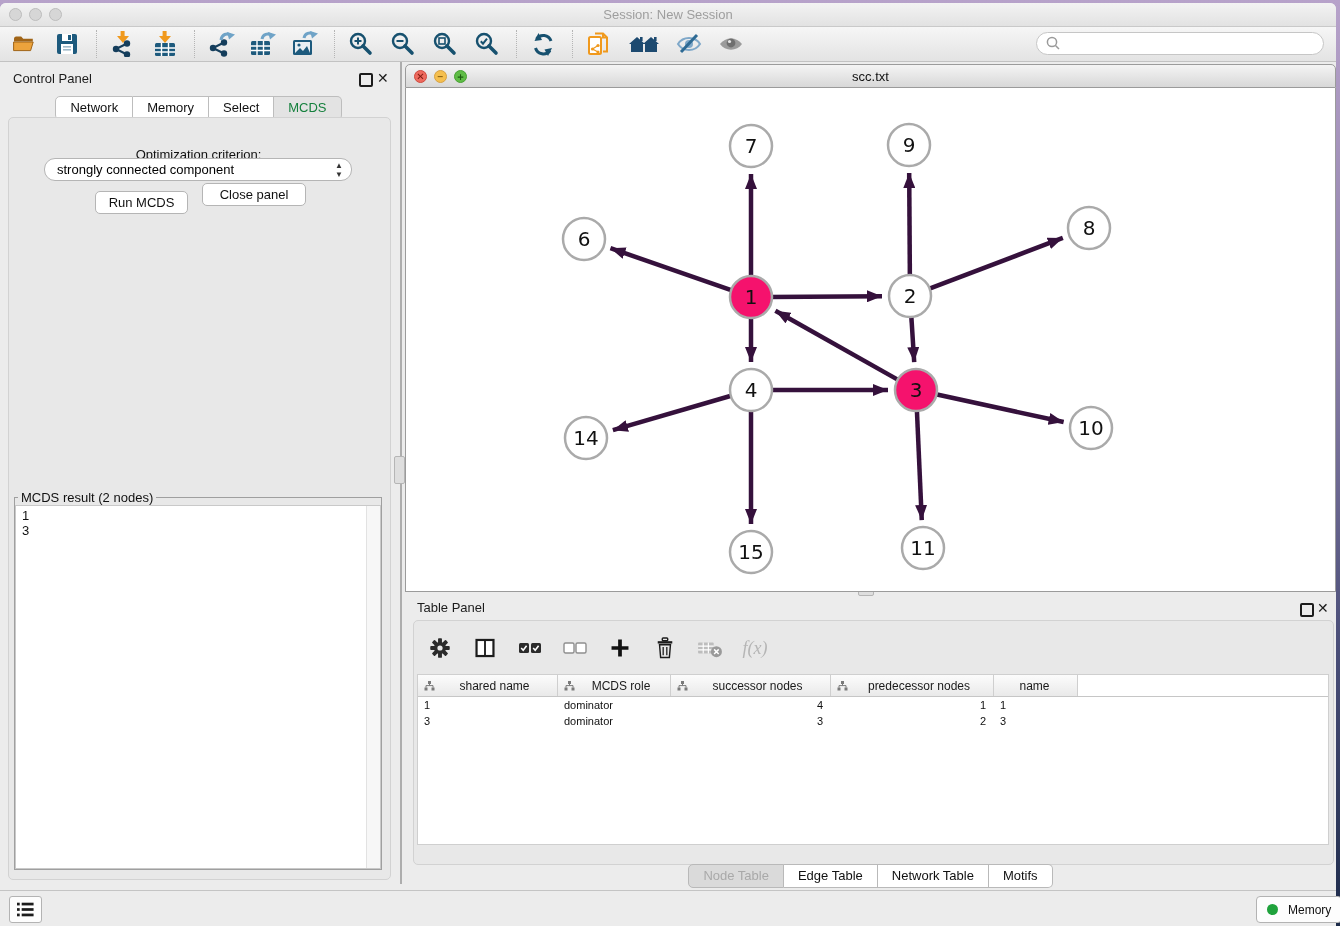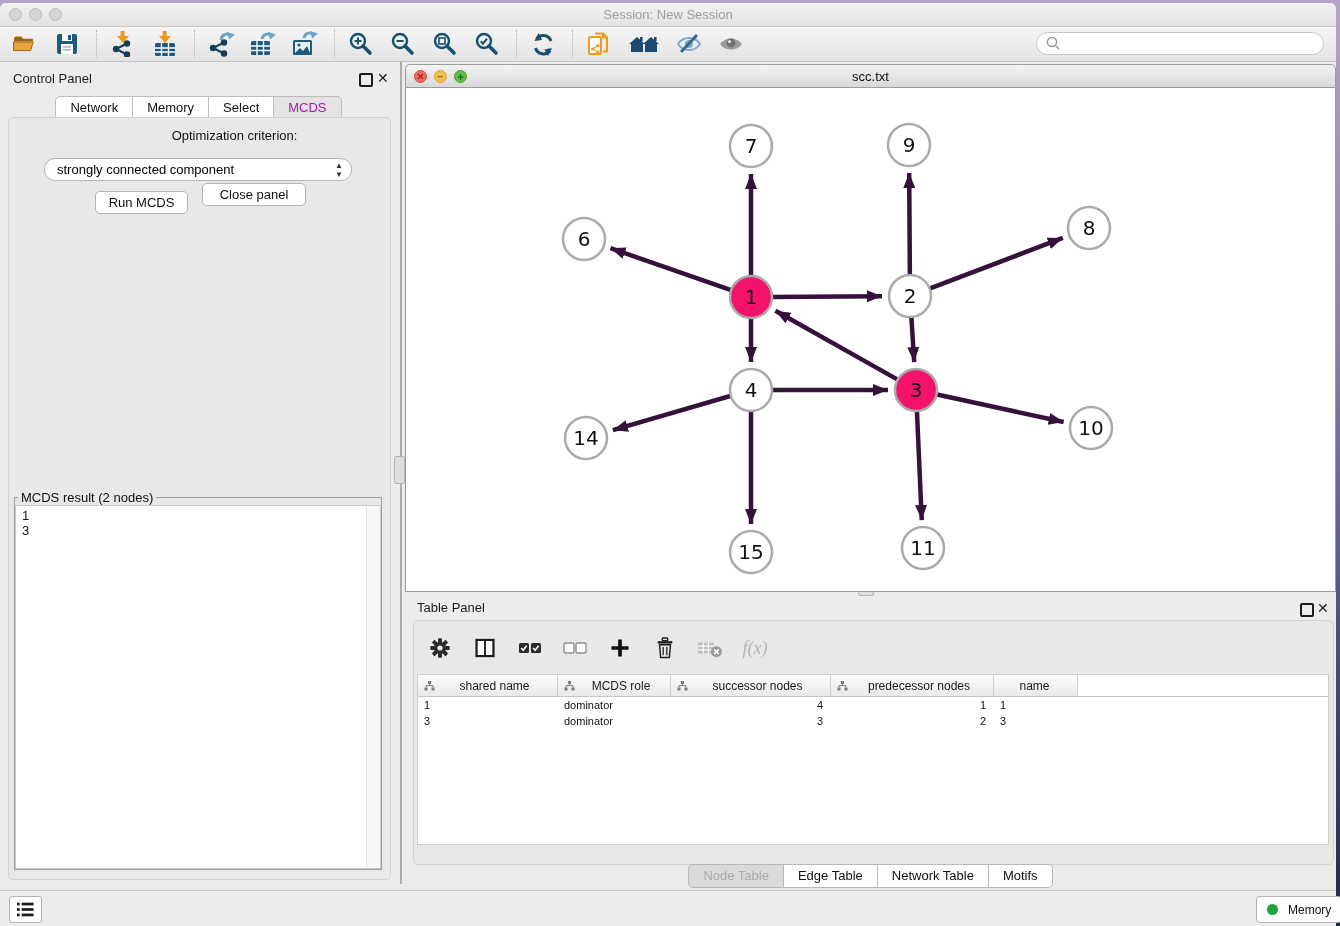--- a/index.html
+++ b/index.html
@@ -28,23 +28,23 @@
   #search-box input{border:none;outline:none;font-size:12px;width:240px;background:transparent;}
 
   
   #cp-title{left:13px;top:71px;font-size:13px;color:#1c1c1c;}
   .float-icon{width:10px;height:10px;border:2px solid #1c1c1c;border-radius:2px;box-sizing:content-box;}
   .close-icon{font-size:14px;font-weight:bold;color:#1c1c1c;line-height:12px;}
   #cp-tabs{left:0;top:96px;width:397px;display:flex;justify-content:center;}
   .seg{font-size:13px;color:#111;background:#fff;border:1px solid #bdbdbd;border-left:none;
        padding:3px 14px 4px;white-space:nowrap;}
   .seg:first-child{border-left:1px solid #bdbdbd;border-radius:5px 0 0 5px;}
-  .seg.sel{background:#e3e3e3;color:#a21caf;border-radius:0 5px 5px 0;}
+  .seg.sel{background:#e3e3e3;color:#15803d;border-radius:0 5px 5px 0;}
   #cp-inner{left:8px;top:117px;width:381px;height:761px;background:#e8e8e8;border:1px solid #d2d2d2;border-radius:5px;}
-  #opt-label{left:8px;top:128px;width:381px;text-align:center;font-size:13px;color:#111;padding-left:36px;}
+  #opt-label{left:8px;top:147px;width:381px;text-align:center;font-size:13px;color:#111;}
   #criterion-select{left:44px;top:158px;width:308px;height:23px;background:#fff;border:1px solid #b5b5b5;
                     border-radius:11px;font-size:13px;display:flex;align-items:center;padding-left:12px;box-sizing:border-box;}
   .updown{position:absolute;right:8px;top:2px;font-size:8px;color:#333;line-height:9px;text-align:center;}
   .btn{background:#fff;border:1px solid #b5b5b5;border-radius:5px;font-size:13px;color:#111;
        display:flex;align-items:center;justify-content:center;box-sizing:border-box;}
   #run-btn{left:95px;top:191px;width:93px;height:23px;}
   #closepanel-btn{left:202px;top:183px;width:104px;height:23px;}
   #mcds-fieldset{left:14px;top:490px;width:368px;height:380px;border:1px solid #9f9f9f;padding:0;margin:0;box-sizing:border-box;}
   #mcds-fieldset legend{font-size:13px;color:#111;padding:0 3px;margin-left:3px;}
   #mcds-text-wrap{position:relative;width:100%;height:100%;background:#fff;border:1px solid #c9c9c9;box-sizing:border-box;}

